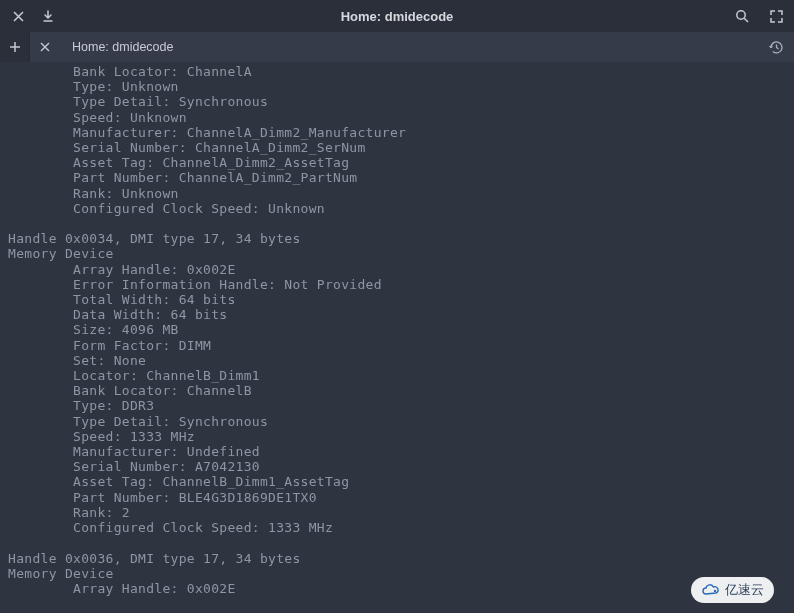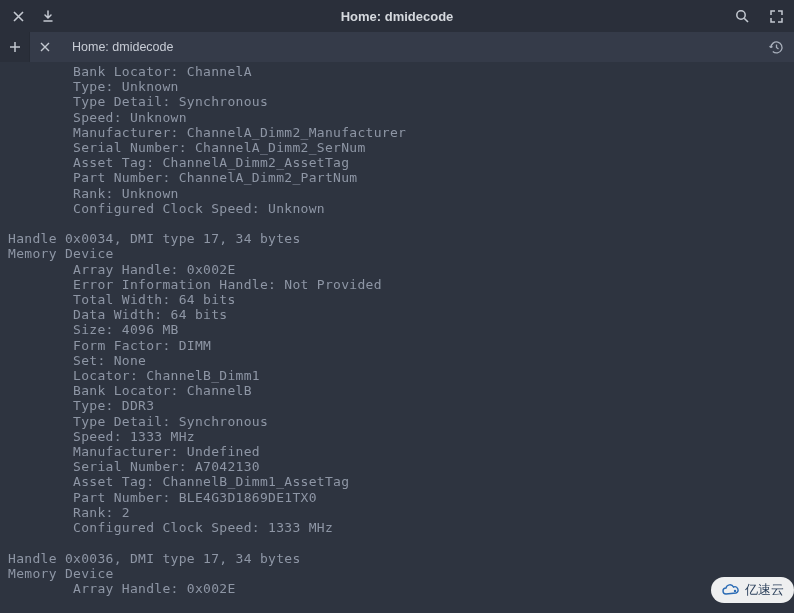--- a/index.html
+++ b/index.html
@@ -80,21 +80,21 @@
     display: flex; align-items: center;
   }
   .terminal {
     padding: 2px 0 0 8px;
     line-height: 1.17;
     white-space: pre;
     letter-spacing: 0.3px;
   }
   .watermark {
     position: absolute;
-    right: 0;
+    right: 20px;
     bottom: 10px;
     background: rgba(255,255,255,0.92);
     border-radius: 14px;
     padding: 4px 10px;
     font-family: sans-serif;
     font-size: 13px;
     color: #2a3f5a;
     display: flex;
     align-items: center;
     gap: 4px;

